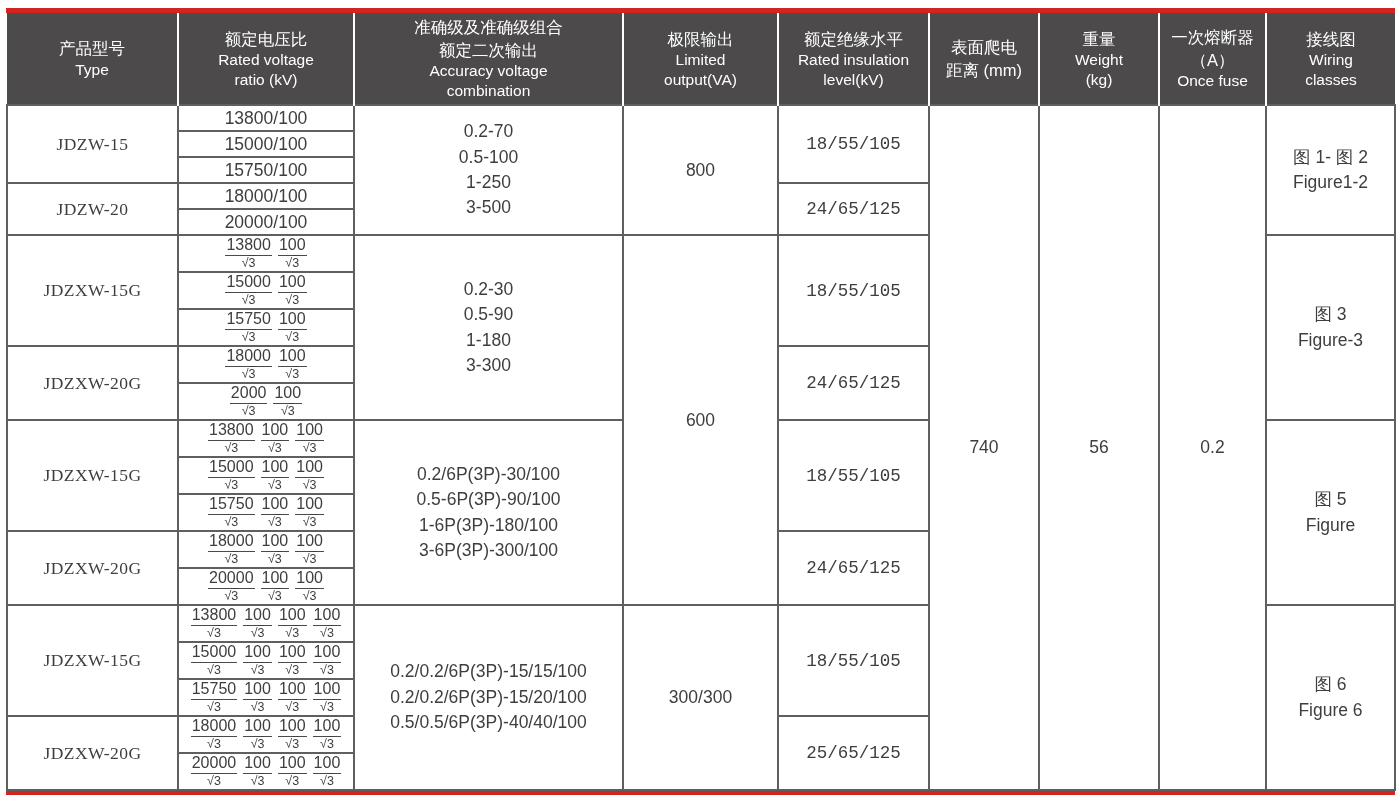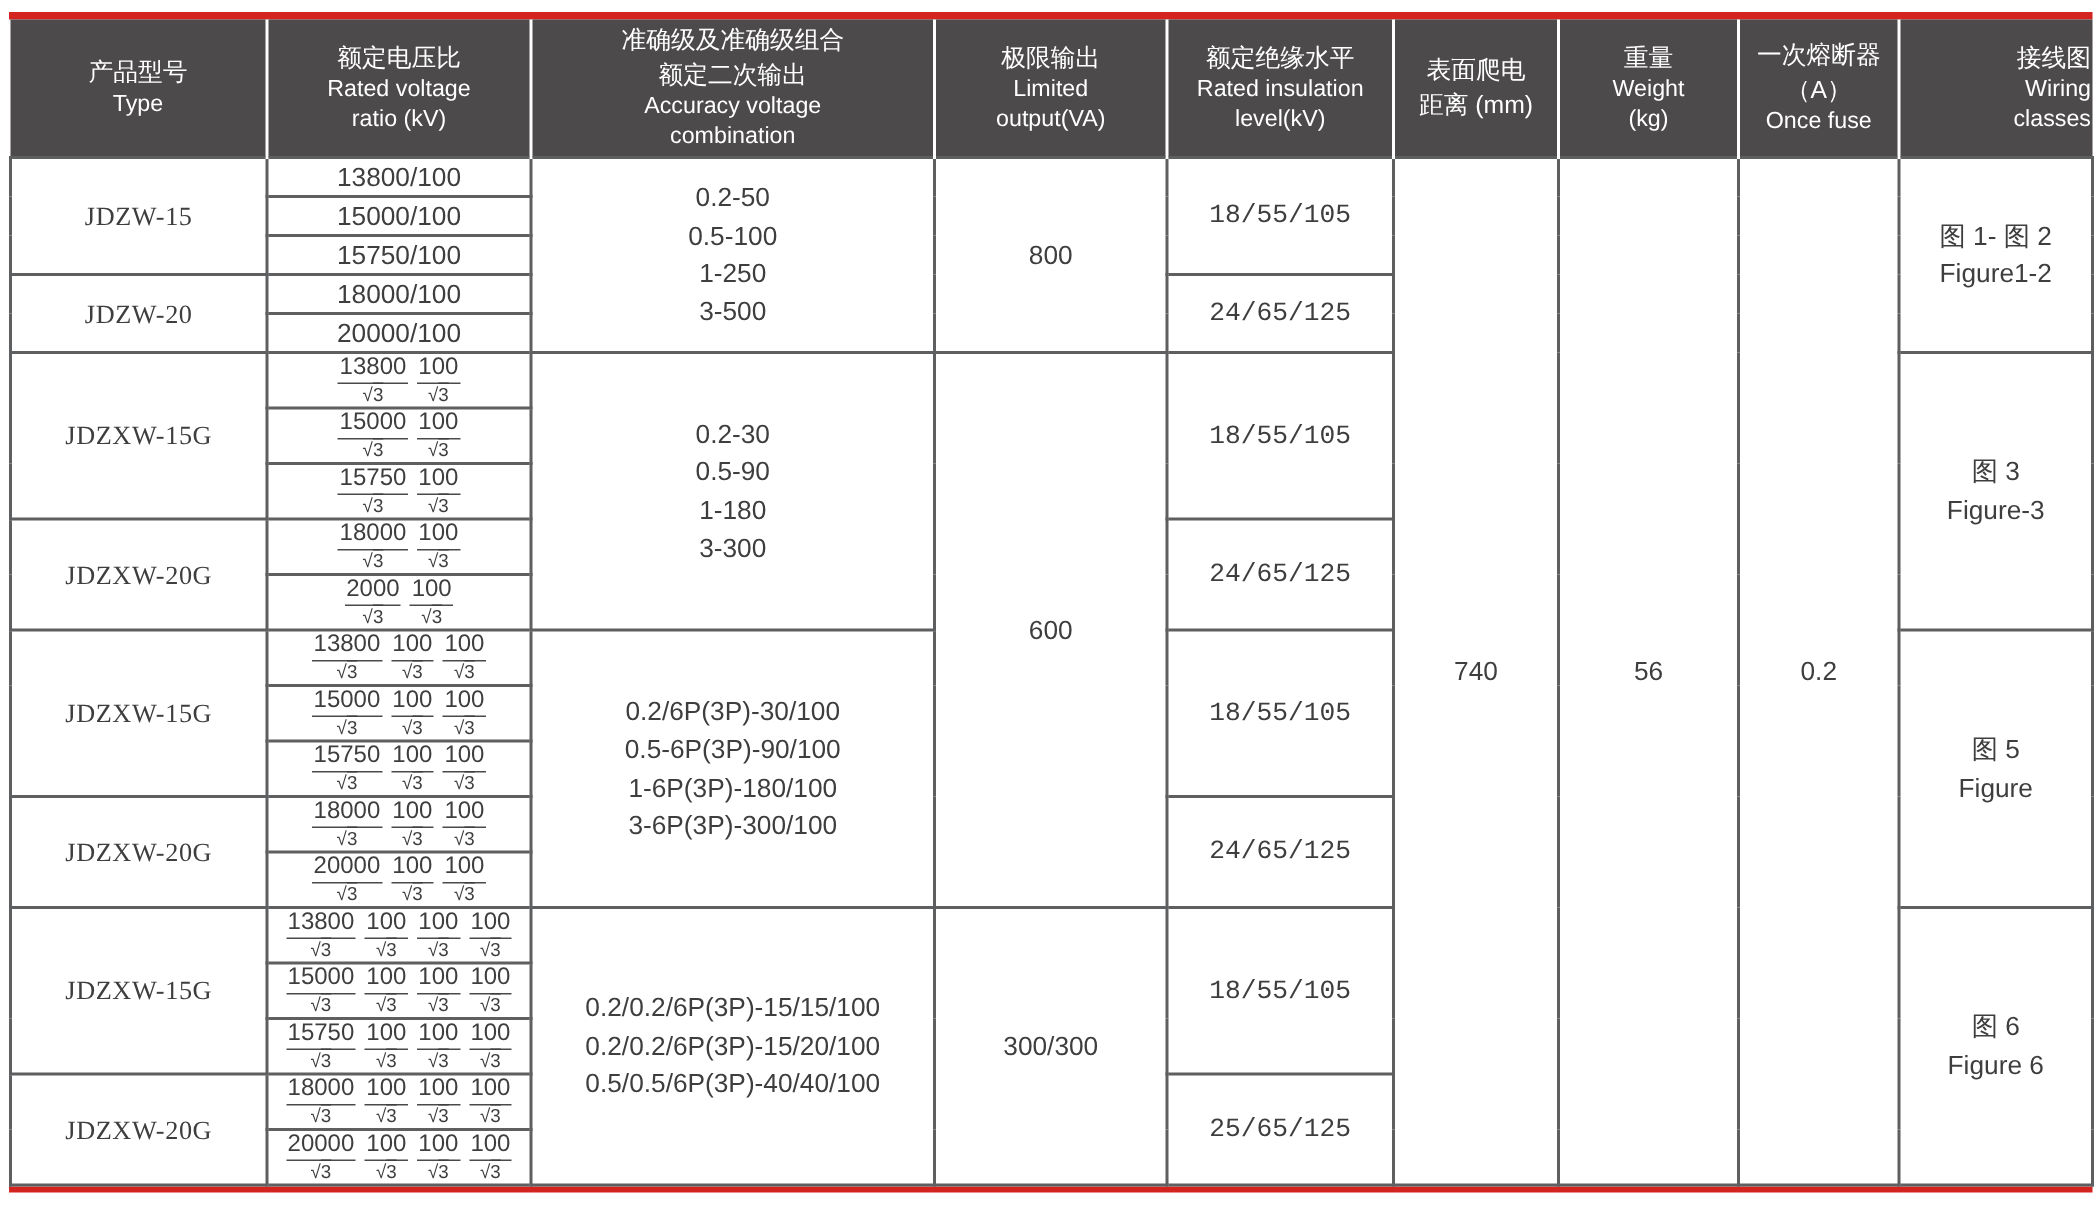--- a/index.html
+++ b/index.html
@@ -23,21 +23,21 @@
     border-bottom:4px solid var(--accent-red);
   }
   table.spec{
     border-collapse:collapse;table-layout:fixed;width:1389px;
   }
   table.spec th{
     background:var(--header-bg);color:#fff;font-weight:400;
     text-align:center;vertical-align:middle;height:92px;padding:2px 1px;
     border-right:2px solid #fff;
   }
-  table.spec th:last-child{border-right:0;text-align:right;}
+  table.spec th:last-child{border-right:0;}
   th .zh{font-size:16.5px;line-height:1.35;}
   th .en{font-size:15.5px;line-height:1.28;}
   table.spec td{
     border:2px solid var(--border);
     text-align:center;vertical-align:middle;padding:0 2px;
     font-size:17.5px;background:#fff;
   }
   td.shade{background:var(--shade);}
   tr.b0{height:26px;}
   tr.bx{height:37px;}
@@ -121,21 +121,21 @@
               <div class="en">Wiring</div>
               <div class="en">classes</div>
             </th>
           </tr>
         </thead>
       <tbody>
           <tr class="b0">
             <td class="type-cell" rowspan="3">JDZW-15</td>
             <td class="ratio-cell">13800/100</td>
             <td class="accuracy-cell" rowspan="5">
-              <div class="acc-line">0.2-50</div>
+              <div class="acc-line">0.2-70</div>
               <div class="acc-line">0.5-100</div>
               <div class="acc-line">1-250</div>
               <div class="acc-line">3-500</div>
             </td>
             <td class="output-cell" rowspan="5">800</td>
             <td class="insulation-cell" rowspan="3">18/55/105</td>
             <td class="creepage-cell" rowspan="20">740</td>
             <td class="weight-cell" rowspan="20">56</td>
             <td class="fuse-cell" rowspan="20">0.2</td>
             <td class="wiring-cell" rowspan="5">

